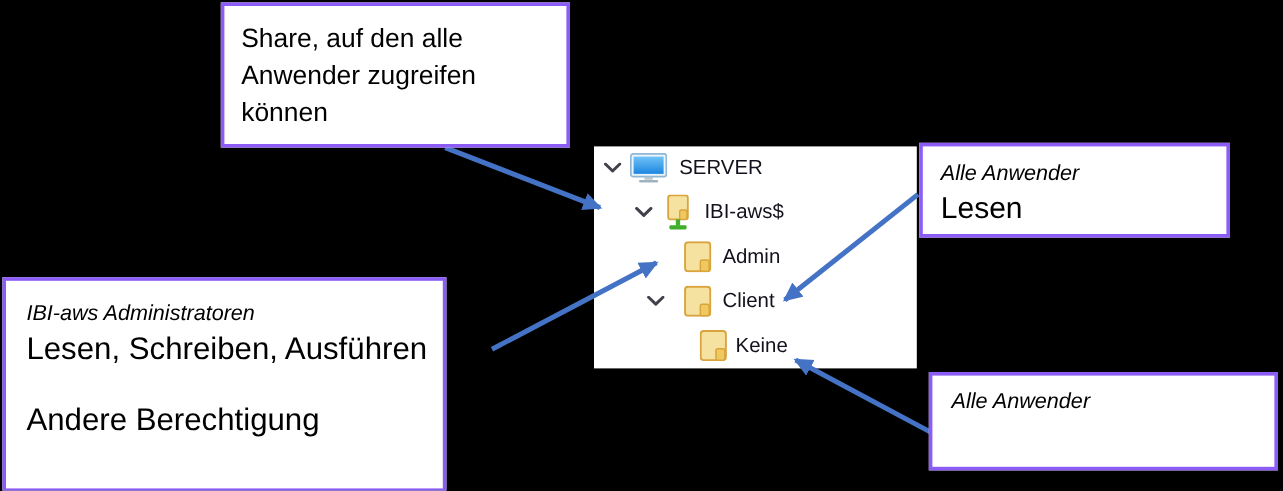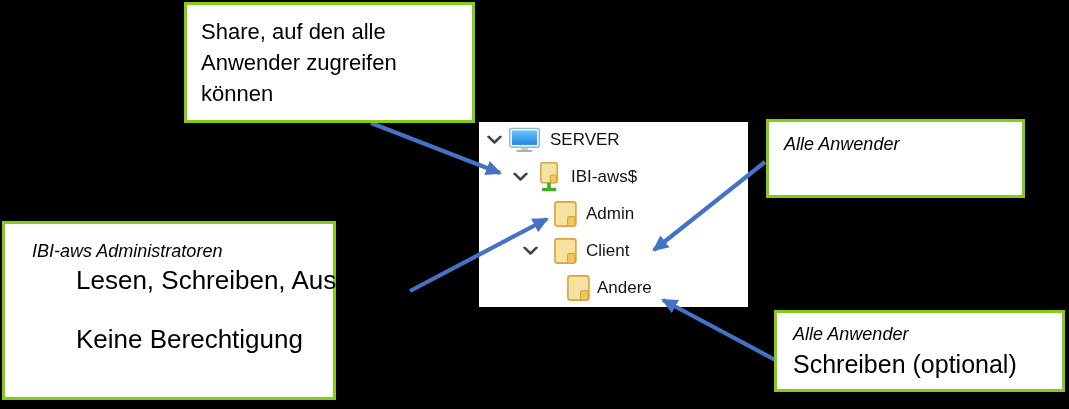--- a/index.html
+++ b/index.html
@@ -9,21 +9,21 @@
     width: 1069px;
     height: 409px;
     background: #000000;
     overflow: hidden;
     font-family: "Liberation Sans", "DejaVu Sans", sans-serif;
   }
 
   
   .tree-panel {
     position: absolute;
-    left: 479px; top: 122px;
+    left: 495px; top: 122px;
     width: 269px; height: 185px;
     background: #ffffff;
     z-index: 1;
   }
   .tree-row {
     position: absolute;
     left: 0; right: 0;
     height: 36px;
   }
   .tree-row .chev   { position: absolute; top: 50%; transform: translateY(-50%); line-height: 0; }
@@ -43,45 +43,45 @@
     position: absolute; left: 0; top: 0;
     width: 1069px; height: 409px;
     z-index: 2;
     pointer-events: none;
   }
 
   
   .callout {
     position: absolute;
     background: #ffffff;
-    border: 3px solid #84cc16;
+    border: 3px solid #8b5cf6;
     color: #000000;
     z-index: 3;
   }
   .co-share {
     left: 184px; top: 2px; width: 291px; height: 121px;
     padding: 11px 14px;
     font-size: 22px; line-height: 31px;
     white-space: pre-line;
   }
   .co-left {
-    left: 2px; top: 221px; width: 334px; height: 179px;
-    padding: 15px 27px;
+    left: 2px; top: 231px; width: 370px; height: 179px;
+    padding: 15px 17px;
   }
   .co-rt {
     left: 766px; top: 119px; width: 259px; height: 79px;
     padding: 10px 15px;
   }
   .co-rb {
     left: 774px; top: 310px; width: 291px; height: 82px;
     padding: 9px 16px;
   }
   .co-small { font-size: 18px; line-height: 25px; font-style: italic; }
   .co-big   { font-size: 25px; line-height: 34px; white-space: nowrap; }
-  .co-left .co-big { font-size: 26px; line-height: 33px; margin-left: 44px; }
+  .co-left .co-big { font-size: 26px; line-height: 33px; }
   .co-gap   { height: 26px; }
 
   .hidden-defs { position: absolute; width: 0; height: 0; }
 </style>
 </head>
 <body>
 
 <div class="canvas">
 
   <svg class="hidden-defs" aria-hidden="true">
@@ -154,21 +154,21 @@
       <span class="tlabel">Client</span>
     </div>
 
     <div class="tree-row r4">
       <span class="ticon">
         <svg width="23" height="26" viewBox="0 0 23 26">
           <rect x="0.9" y="0.9" width="21" height="24.2" rx="2.5" fill="#F6E2A0" stroke="#D9A43C" stroke-width="1.6"></rect>
           <rect x="13.6" y="15.6" width="7.4" height="9.5" rx="1.6" fill="#EFC95F" stroke="#D9A43C" stroke-width="1.2"></rect>
         </svg>
       </span>
-      <span class="tlabel">Andere</span>
+      <span class="tlabel">Keine</span>
     </div>
 
   </div>
 
   <svg class="arrows" viewBox="0 0 1069 409">
     <defs>
       <marker id="ah" markerUnits="userSpaceOnUse" markerWidth="18" markerHeight="17" refX="14" refY="8" orient="auto">
         <path d="M0,0.5 L16,8 L0,15.5 Z" fill="#4472C4"></path>
       </marker>
     </defs>
@@ -179,25 +179,25 @@
   </svg>
 
   <div class="callout co-share">Share, auf den alle
 Anwender zugreifen
 können</div>
 
   <div class="callout co-left">
     <div class="co-small">IBI-aws Administratoren</div>
     <div class="co-big">Lesen, Schreiben, Ausführen</div>
     <div class="co-gap"></div>
-    <div class="co-big">Keine Berechtigung</div>
+    <div class="co-big">Andere Berechtigung</div>
   </div>
 
   <div class="callout co-rt">
     <div class="co-small">Alle Anwender</div>
+    <div class="co-big">Lesen</div>
   </div>
 
   <div class="callout co-rb">
     <div class="co-small">Alle Anwender</div>
-    <div class="co-big">Schreiben (optional)</div>
   </div>
 
 </div>
 
 </body></html>

